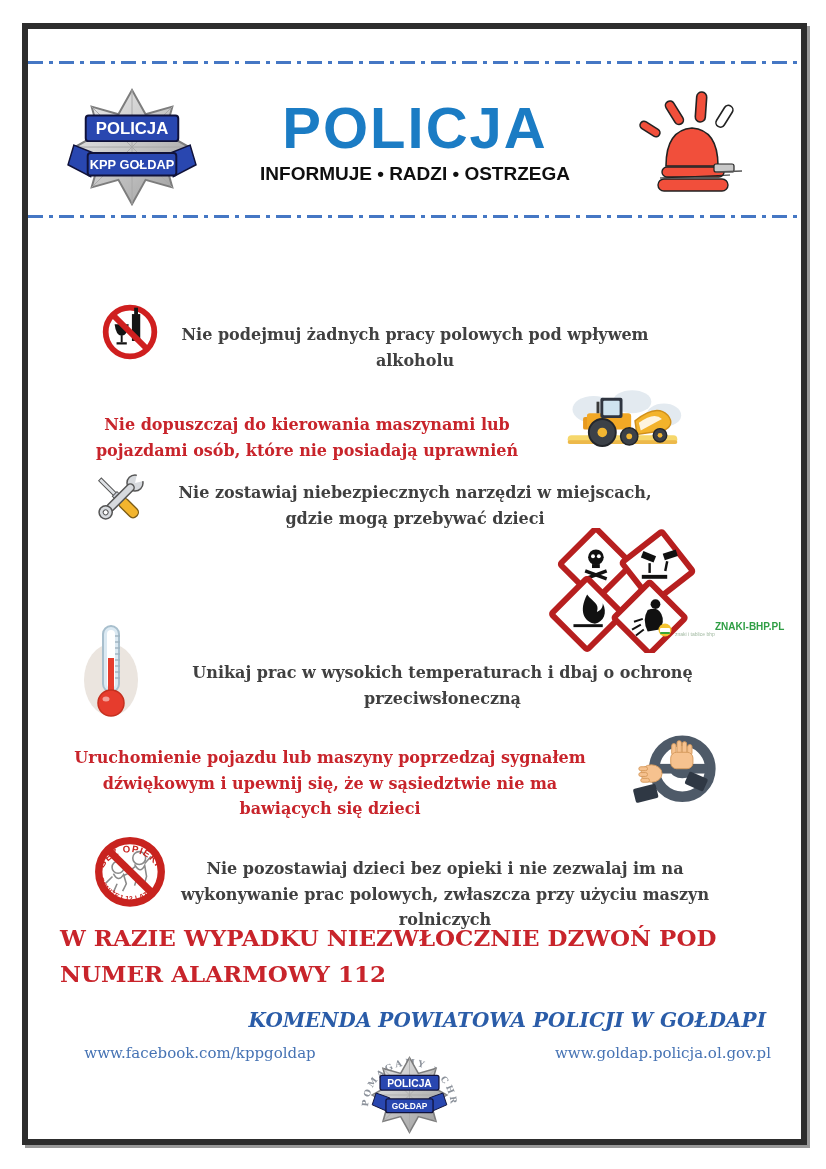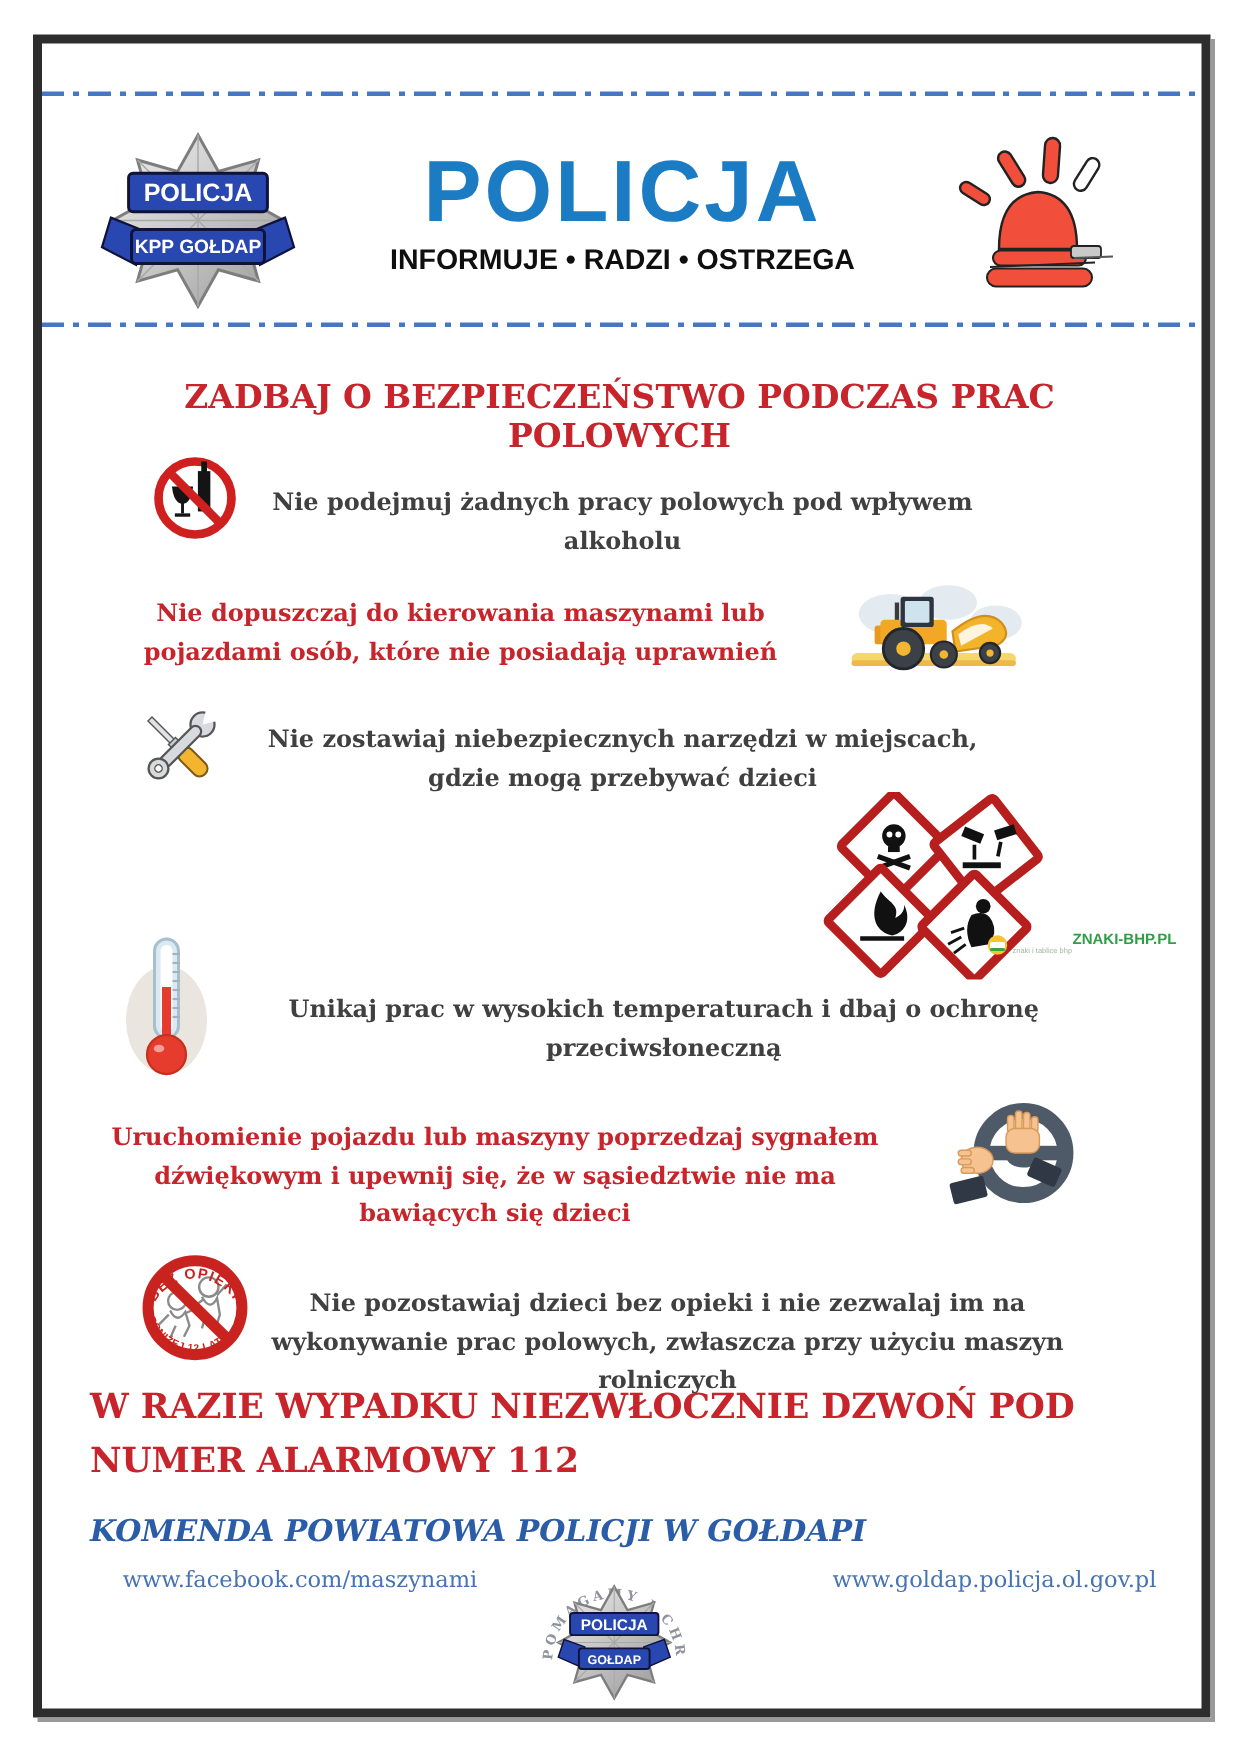--- a/index.html
+++ b/index.html
@@ -12,21 +12,21 @@
   .abs{position:absolute;z-index:2;}
   .header-title{font-family:"Liberation Sans", sans-serif;font-weight:bold;
     font-size:58px;color:#1b7cc4;text-align:center;letter-spacing:2px;}
   .header-sub{font-family:"Liberation Sans", sans-serif;font-weight:bold;
     font-size:19px;color:#0f0f0f;text-align:center;}
   .main-title{font-size:22px;font-weight:bold;color:#c8242b;text-align:center;}
   .item-text{font-size:16px;font-weight:bold;line-height:1.6;text-align:center;}
   .item-black{color:#404040;}
   .item-red{color:#c8242b;}
   .alert-text{font-size:23px;font-weight:bold;color:#c8242b;text-align:left;line-height:1.55;}
-  .org-text{font-size:20px;font-weight:bold;font-style:italic;color:#2a5ca8;text-align:left;}
+  .org-text{font-size:20px;font-weight:bold;font-style:italic;color:#2a5ca8;text-align:right;}
   .link{font-size:15px;color:#4673b4;text-align:center;text-decoration:none;display:block;}
   .watermark{display:flex;align-items:center;gap:3px;font-family:"Liberation Sans",sans-serif;}
   .watermark .wm-text{font-size:10px;font-weight:bold;color:#2f9e44;line-height:1;margin-left:40px;}
   .watermark .wm-sub{font-size:5px;color:#9fb89f;line-height:1;}
   svg{display:block;}
 </style>
 </head>
 <body>
 
 <div class="page">
@@ -75,34 +75,33 @@
     <path d="M28,78 Q28,42 54,40 Q80,42 80,78 Z" fill="#f14f3b" stroke="#222" stroke-width="1.6"></path>
     <rect x="24" y="79" width="62" height="10" rx="5" fill="#f14f3b" stroke="#222" stroke-width="1.4"></rect>
     <rect x="20" y="91" width="70" height="12" rx="6" fill="#f14f3b" stroke="#222" stroke-width="1.4"></rect>
     <rect x="76" y="76" width="20" height="8" rx="2" fill="#c9c9c9" stroke="#222" stroke-width="1.2"></rect>
     <line x1="78" y1="84" x2="104" y2="83" stroke="#555" stroke-width="1.5"></line>
     <line x1="22" y1="90" x2="92" y2="87" stroke="#222" stroke-width="1.2"></line>
   </svg>
 
   <div class="dashline" style="left:28px;top:215px;width:770px;"></div>
 
-  <div class="abs main-title" style="left:60px;top:252px;width:706px;">ZADBAJ O BEZPIECZEŃSTWO PODCZAS PRAC POLOWYCH</div>
 
   <svg class="abs" style="left:98px;top:300px;" width="64" height="64" viewBox="0 0 100 100">
     <circle cx="50" cy="50" r="38" fill="#ffffff" stroke="#cf1f1f" stroke-width="9"></circle>
     <rect x="53" y="22" width="13" height="42" fill="#141414"></rect>
     <rect x="56.5" y="12" width="6" height="11" fill="#141414"></rect>
     <path d="M26,38 L48,38 Q46,56 37,56 Q28,56 26,38 Z" fill="#141414"></path>
     <rect x="35.5" y="55" width="3" height="11" fill="#141414"></rect>
     <rect x="29" y="66" width="16" height="3.5" fill="#141414"></rect>
     <line x1="24" y1="24" x2="76" y2="76" stroke="#cf1f1f" stroke-width="9"></line>
   </svg>
   <div class="abs item-text item-black" style="left:180px;top:322px;width:470px;">Nie podejmuj żadnych pracy polowych pod wpływem alkoholu</div>
 
-  <div class="abs item-text item-red" style="left:72px;top:396px;width:470px;">Nie dopuszczaj do kierowania maszynami lub pojazdami osób, które nie posiadają uprawnień</div>
+  <div class="abs item-text item-red" style="left:72px;top:412px;width:470px;">Nie dopuszczaj do kierowania maszynami lub pojazdami osób, które nie posiadają uprawnień</div>
   <svg class="abs" style="left:560px;top:380px;" width="125" height="78" viewBox="0 0 130 80">
     <g fill="#e3eaf0">
       <ellipse cx="35" cy="30" rx="22" ry="14"></ellipse>
         <ellipse cx="75" cy="22" rx="20" ry="12"></ellipse>
         <ellipse cx="108" cy="36" rx="18" ry="12"></ellipse>
     </g>
     <rect x="8" y="57" width="114" height="8" rx="4" fill="#f6d76b"></rect>
     <rect x="8" y="62" width="114" height="4" rx="2" fill="#edb94a"></rect>
     <path d="M78,42 Q100,24 112,36 Q120,46 108,52 L80,56 Z" fill="#f3b32b" stroke="#d08f1a" stroke-width="1.5"></path>
     <path d="M82,44 Q98,32 106,40 L84,52 Z" fill="#ffffff" opacity="0.85"></path>
@@ -245,21 +244,21 @@
     <text font-family="Liberation Sans, sans-serif" font-size="7.5" font-weight="bold" fill="#c8231f" letter-spacing="0.5">
       <textPath href="#ncBot" startOffset="4">PONIŻEJ 12 LAT</textPath>
     </text>
   </svg>
   <div class="abs item-text item-black" style="left:175px;top:856px;width:540px;">Nie pozostawiaj dzieci bez opieki i nie zezwalaj im na wykonywanie prac polowych, zwłaszcza przy użyciu maszyn rolniczych</div>
 
   <div class="abs alert-text" style="left:60px;top:920px;width:706px;">W RAZIE WYPADKU NIEZWŁOCZNIE DZWOŃ POD NUMER ALARMOWY 112</div>
 
   <div class="abs org-text" style="left:60px;top:1008px;width:706px;">KOMENDA POWIATOWA POLICJI W GOŁDAPI</div>
 
-  <a class="abs link" style="left:75px;top:1044px;width:250px;" href="#">www.facebook.com/maszynami</a>
+  <a class="abs link" style="left:75px;top:1044px;width:250px;" href="#">www.facebook.com/kppgoldap</a>
   <a class="abs link" style="left:538px;top:1044px;width:250px;" href="#">www.goldap.policja.ol.gov.pl</a>
 
   <svg class="abs" style="left:352px;top:1040px;" width="115" height="108" viewBox="0 0 116 110">
     <defs>
       <linearGradient id="silver2" x1="0" y1="0" x2="1" y2="1">
         <stop offset="0" stop-color="#eeeeee"></stop>
           <stop offset="0.5" stop-color="#c2c2c2"></stop>
           <stop offset="1" stop-color="#969696"></stop>
       </linearGradient>
       <path id="mottoArc" d="M 16,68 A 42,42 0 1 1 100,68"></path>

